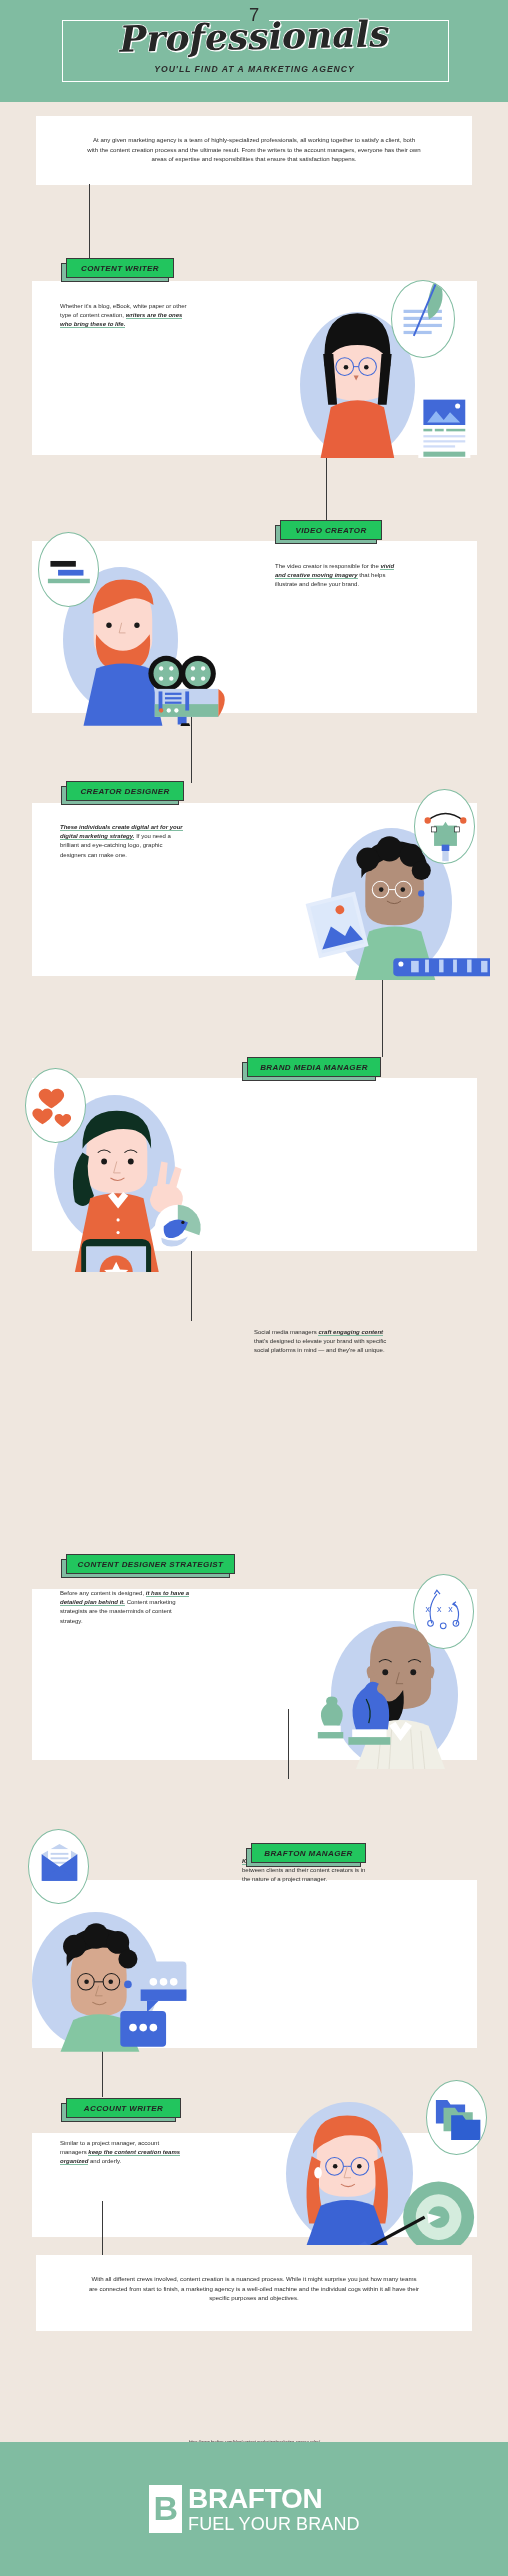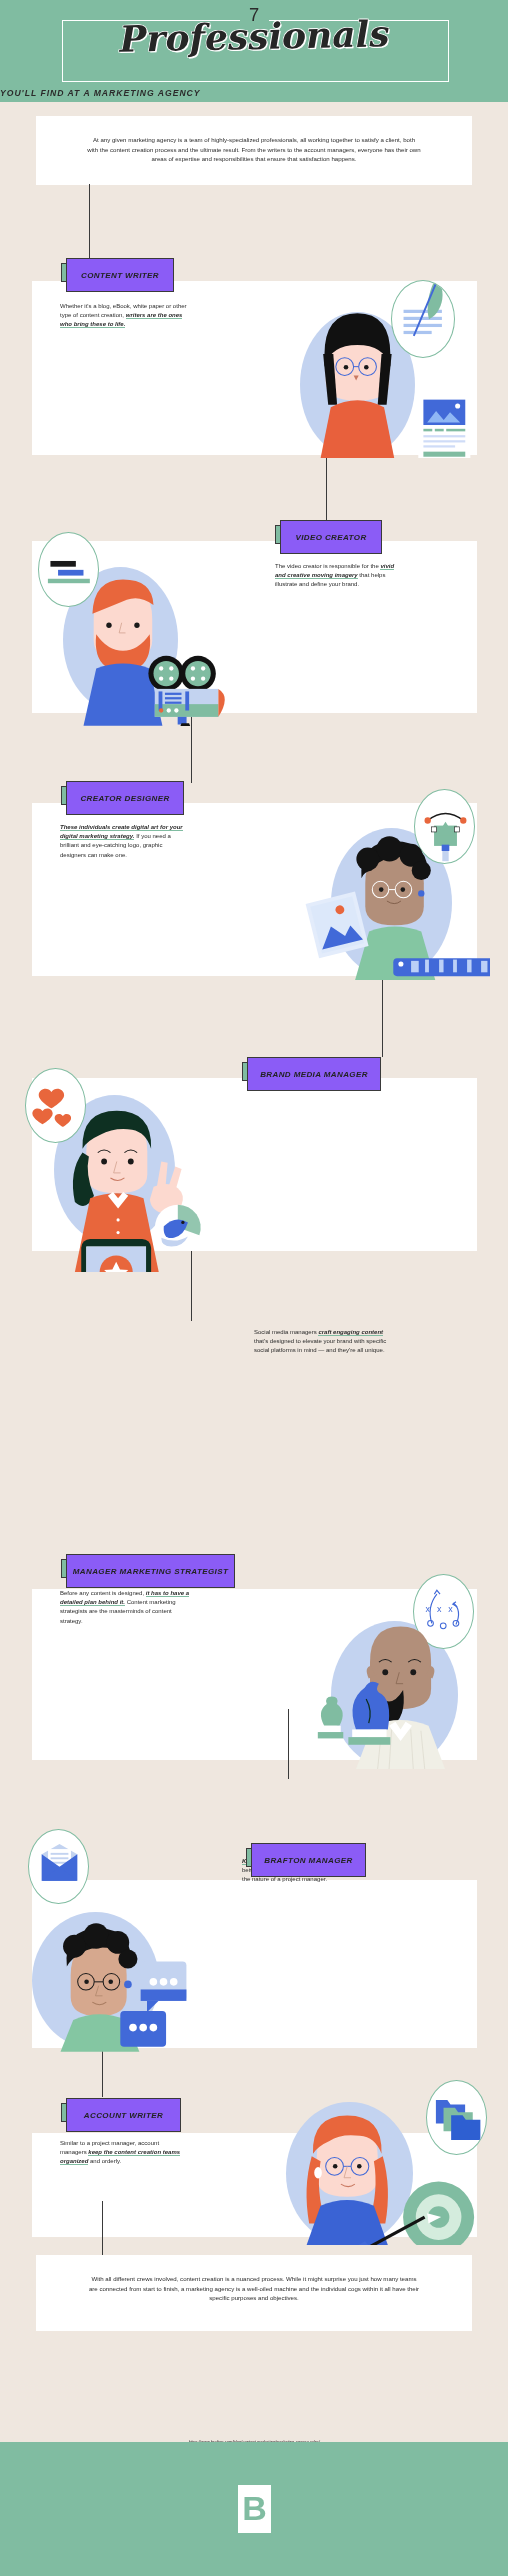--- a/index.html
+++ b/index.html
@@ -57,29 +57,28 @@
     font-size: 36px;
     line-height: 1;
     color: #262626;
     text-shadow: 1.3px 1.3px 0 #ffffff, -0.6px -0.6px 0 #ffffff, 0.6px -0.6px 0 #ffffff, -0.6px 0.6px 0 #ffffff;
     z-index: 4;
     transform: rotate(-1.2deg);
   }
   .header-sub {
     position: absolute;
     top: 64px; left: 0; right: 0;
-    text-align: left;
+    text-align: center;
     font-family: "Liberation Sans", sans-serif;
     font-size: 8.6px;
     font-style: italic;
     font-weight: bold;
     letter-spacing: 1px;
     color: #2b2b2b;
     z-index: 3;
-    margin-top: 24px;
   }
 
   
   .intro-card, .outro-card {
     position: absolute;
     background: #ffffff;
     left: 36px;
     width: 436px;
     padding: 19px 51px;
   }
@@ -115,22 +114,22 @@
   .plate .shadow {
     position: absolute;
     left: -5.1px; top: 5.1px;
     width: 100%; height: 19px;
     background: #80bca1;
     border: 0.6px solid #3a3a3a;
   }
   .plate .face {
     position: absolute;
     left: 0; top: 0;
-    width: 100%; height: 34px;
-    background: #8b5cf6;
+    width: 100%; height: 20px;
+    background: #22c55e;
     border: 0.6px solid #3a3a3a;
     display: flex;
     align-items: center;
     justify-content: center;
   }
   .plate .face span {
     font-family: "Liberation Sans", sans-serif;
     font-style: italic;
     font-weight: bold;
     font-size: 8px;
@@ -532,21 +531,21 @@
         <path d="M110 238 q-16 -44 14 -66 q8 -14 22 -6 q-6 8 0 14 q22 10 14 58 Z" fill="#4169d8"></path>
         <path d="M126 190 q10 18 4 38" fill="none" stroke="#0e3022" stroke-width="2"></path>
         <rect x="104" y="238" width="54" height="12" fill="#ffffff"></rect>
         <rect x="98" y="250" width="66" height="12" fill="#80bca1"></rect>
       </g>
     </svg>
   </div>
   <div class="plate" style="left:66px; top:1554px; width:169px;">
     <div class="shadow"></div>
     <div class="face">
-      <span>MANAGER MARKETING STRATEGIST</span>
+      <span>CONTENT DESIGNER STRATEGIST</span>
     </div>
   </div>
   <div class="body-text" style="left:60px; top:1589px; width:135px;">
     <span>Before any content is designed, </span><em>it has to have a detailed plan behind it.</em><span> Content marketing strategists are the masterminds of content strategy.</span>
   </div>
 
   <div class="connector" style="left:288px; top:1709px; height:70px;"></div>
 
   <div class="panel" style="left:32px; top:1880px; width:445px; height:168px;"></div>
   <div class="illus" style="left:16px; top:1829px; width:248px; height:223px;">
@@ -662,17 +661,21 @@
 
   <div class="outro-card">
     <p>With all different crews involved, content creation is a nuanced process. While it might surprise you just how many teams are connected from start to finish, a marketing agency is a well-oiled machine and the individual cogs within it all have their specific purposes and objectives.</p>
   </div>
 
   <div class="source">https://www.brafton.com/blog/content-marketing/marketing-agency-roles/</div>
 
   <div class="footer">
     <div class="logo-wrap">
       <div class="logo-mark">B</div>
+      <div class="logo-text">
+        <div class="logo-name">BRAFTON</div>
+        <div class="logo-tag">FUEL YOUR BRAND</div>
+      </div>
     </div>
   </div>
 
 </div>
 
 
 </body></html>

